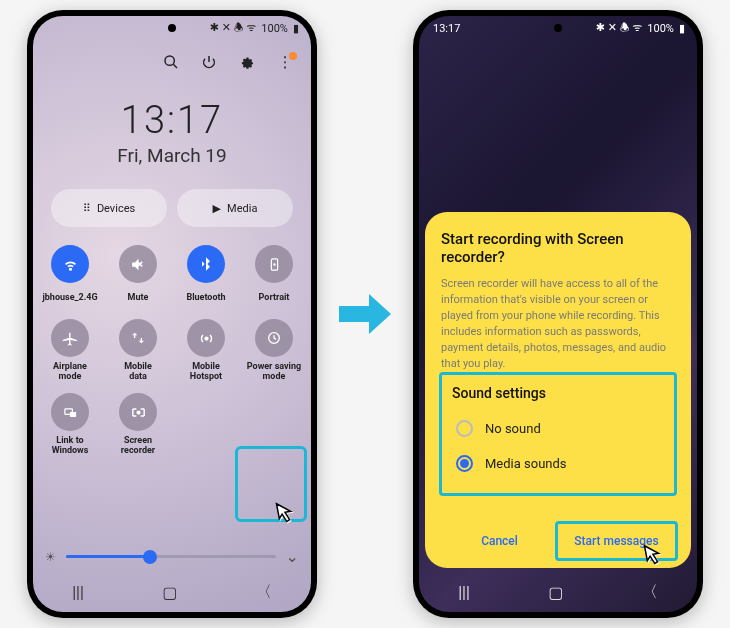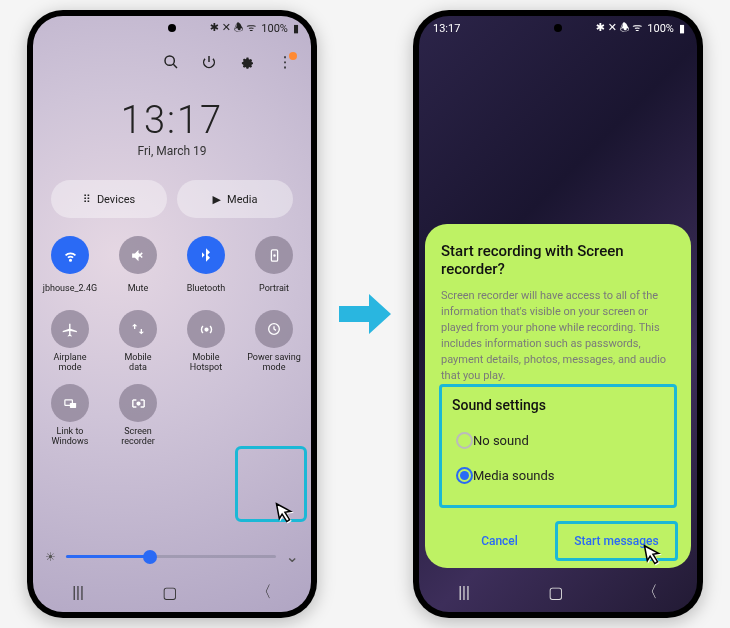--- a/index.html
+++ b/index.html
@@ -50,37 +50,38 @@
   display: flex; justify-content: flex-end; gap: 22px;
   padding: 14px 18px 4px; position: relative; z-index: 2;
 }
 .top-icons .i { width: 16px; height: 16px; display: flex; align-items: center; justify-content: center; color: #222; font-size: 15px; }
 .top-icons .i.badge { position: relative; }
 .top-icons .i.badge::after { content:""; position:absolute; top:-2px; right:-4px; width:8px; height:8px; background:#ff8a33; border-radius:50%; }
 .clock {
   text-align: center; margin-top: 24px; position: relative; z-index: 2;
 }
 .clock .time { font-size: 38px; font-weight: 300; color: #222; letter-spacing: 2px; }
-.clock .date { font-size: 12px; color: #333; margin-top: 2px; }
+.clock .date { font-size: 19px; color: #333; margin-top: 2px; }
 .chip-row {
   display: flex; gap: 10px; padding: 22px 18px 14px; position: relative; z-index: 2;
 }
 .chip {
   flex: 1; background: rgba(255,255,255,.38);
   border-radius: 22px; height: 38px;
   display: flex; align-items: center; justify-content: center; gap: 6px;
   font-size: 11px; color: #222;
 }
 .qs-grid {
   display: grid; grid-template-columns: repeat(4,1fr);
   gap: 6px 2px; padding: 0 4px; position: relative; z-index: 2;
 }
 .qs {
   display: flex; flex-direction: column; align-items: center; gap: 4px;
   padding: 4px 0 0;
+  font-weight: bold;
 }
 .qs .circ {
   width: 38px; height: 38px; border-radius: 50%;
   background: rgba(140,130,150,.75); display: flex; align-items: center; justify-content: center;
   color: #fff; font-size: 17px;
 }
 .qs .circ.active { background: #2a6af5; }
 .qs .lbl { font-size: 9px; color: #222; text-align: center; line-height: 1.1; height: 22px; display: flex; align-items: center; }
 .highlight-box {
   position: absolute; border: 3px solid #1bb8d6; border-radius: 6px;
@@ -107,28 +108,28 @@
 .nav-bar.dark span { color: #ddd; }
 
 .arrow-wrap { width: 60px; display: flex; align-items: center; justify-content: center; }
 
 .p2-bg {
   position: absolute; inset: 0;
   background: linear-gradient(135deg, #2c2449 0%, #1a1530 35%, #3d2e5a 70%, #221a34 100%);
 }
 .dialog {
   position: absolute; left: 6px; right: 6px; bottom: 44px;
-  background: #bef264; border-radius: 22px; padding: 18px 16px 10px;
+  background: #fde047; border-radius: 22px; padding: 18px 16px 10px;
   z-index: 3;
 }
 .dialog h3 { font-size: 15px; font-weight: 500; color: #111; margin-bottom: 10px; }
 .dialog p { font-size: 11px; color: #7a7a7a; line-height: 1.45; }
-.sound-box { border: 3px solid #1bb8d6; border-radius: 4px; padding: 10px 6px 12px; margin: 0 -2px 16px; }
+.sound-box { border: 3px solid #1bb8d6; border-radius: 4px; padding: 10px 6px 12px; margin: 0 -2px 28px; }
 .sound-box h4 { font-size: 14px; font-weight: 500; color: #111; margin-bottom: 10px; padding-left: 4px; }
-.radio-row { display: flex; align-items: center; padding: 9px 8px; font-size: 13px; color: #222; }
+.radio-row { display: flex; align-items: center; gap: 12px; padding: 9px 8px; font-size: 13px; color: #222; }
 .radio {
   width: 17px; height: 17px; border: 2px solid #bbb; border-radius: 50%;
   display: flex; align-items: center; justify-content: center; flex-shrink: 0;
 }
 .radio.checked { border-color: #2a6af5; }
 .radio.checked::after { content:""; width: 9px; height: 9px; background: #2a6af5; border-radius: 50%; }
 .dlg-btns { display: flex; }
 .dlg-btn { flex: 1; text-align: center; padding: 10px 0; font-size: 12px; color: #2a6af5; font-weight: 500; }
 .start-hl { border: 3px solid #1bb8d6; border-radius: 4px; margin: -3px; padding: 10px 0; }
 </style>

